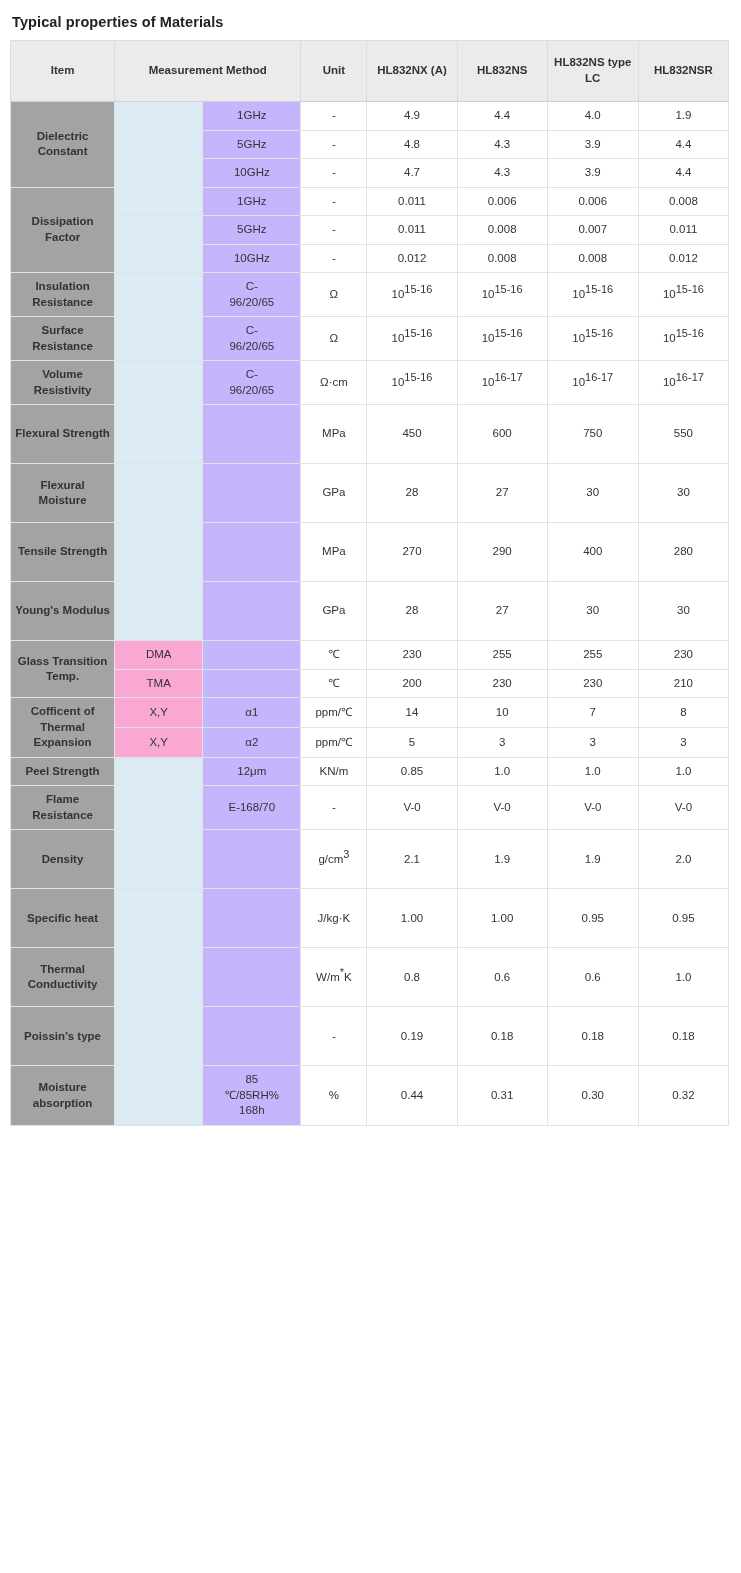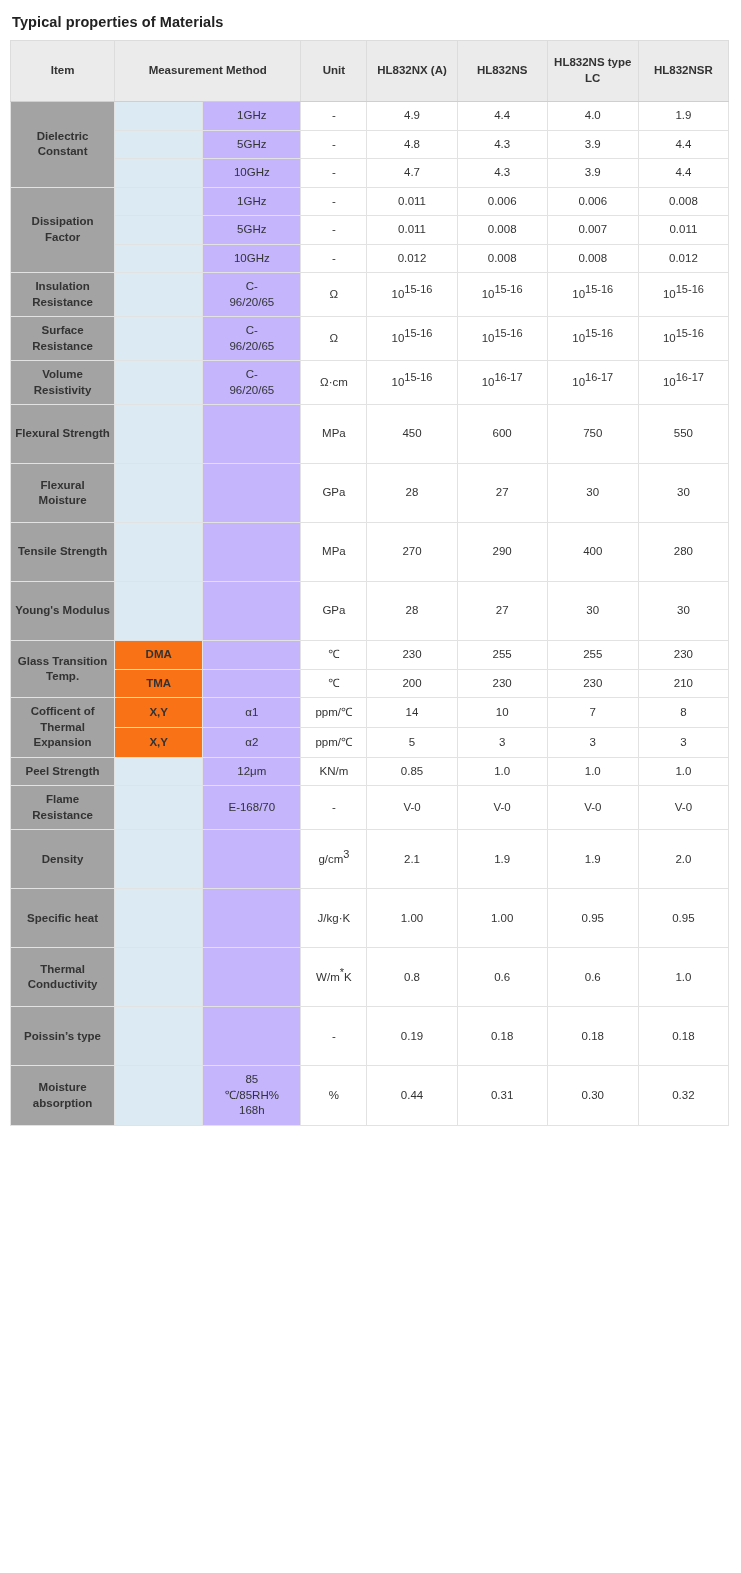--- a/index.html
+++ b/index.html
@@ -60,22 +60,22 @@
   }
   td.rowhead {
     background: #a3a3a3;
     font-weight: bold;
     text-align: left;
     padding-left: 10px;
     color: #333333;
     font-size: 11.5px;
   }
   td.sub-blue {
-    background: #f97316;
-    font-weight: bold;
+    background: #f9a8d4;
+    font-weight: normal;
     color: #333333;
   }
   td.sub-blue-empty {
     background: #dceaf4;
   }
   td.method {
     background: #c4b5fd;
     color: #333333;
   }
   td.val {

